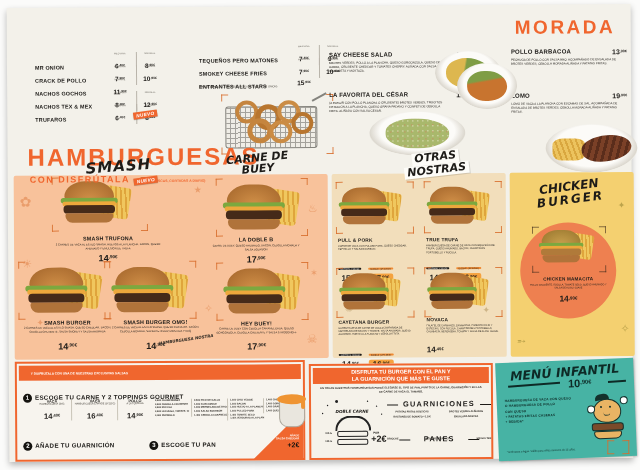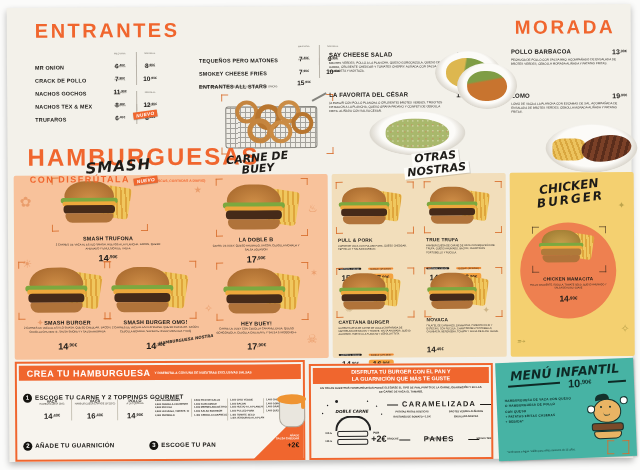--- a/index.html
+++ b/index.html
@@ -69,21 +69,20 @@
   .gline::before,.gline::after{content:"";position:absolute;top:50%;width:11px;height:1px;background:#1d1b18}
   .gline::before{left:-2px}.gline::after{right:-2px}
   .tinyitem{font-size:2.45px;font-weight:bold;color:#2a2722;text-align:center;line-height:1.3}
 </style>
 </head>
 <body>
 
 <div id="menu">
 <div id="paper">
 
-  <div class="abs ttl" style="left:28px;top:12px;font-size:20px">ENTRANTES</div>
 
   <div class="erow" style="top:48px">
     <span class="nm">MR ONION</span>
     <span class="pcell" style="left:72px" data-lbl="MEDIANA"><b class="pv">6<sup>,40€</sup></b></span>
     <span class="pcell d2" style="left:101px" data-lbl="NORMAL"><b class="pv">8<sup>,90€</sup></b></span>
   </div>
   <div class="erow" style="top:61px">
     <span class="nm">CRACK DE POLLO</span>
     <span class="pcell" style="left:72px" data-lbl="MEDIANA"><b class="pv">7<sup>,90€</sup></b></span>
     <span class="pcell d2" style="left:101px" data-lbl="NORMAL"><b class="pv">10<sup>,90€</sup></b></span>
@@ -348,21 +347,20 @@
         <i class="mt" style="background:#b07a3a"></i>
         <i class="bb"></i>
       </div>
   <div class="corners" style="left:524px;top:222px;width:74px;height:46px;--ob:rgba(60,40,25,.6)"></div>
   <div class="abs nm" style="left:514px;top:272px;width:92px;text-align:center;font-size:4.6px">CHICKEN MAMACITA</div>
   <div class="abs desc" style="left:520px;top:279px;width:80px;font-size:2.4px;text-align:center">POLLO CRUJIENTE, RÚCULA, TOMATE SECO, QUESO AHUMADO Y SALSA DE ALIOLI SUAVE</div>
   <div class="abs pr" style="left:514px;top:289px;width:92px;text-align:center;font-size:8.5px">14<sup>,90€</sup></div>
 
   <div class="abs" style="left:6px;top:354px;width:290px;height:100px;border:2px solid var(--or);background:#f7f4ee;box-sizing:border-box"></div>
   <div class="abs" style="left:10px;top:358px;width:282px;height:15px;background:var(--or);display:flex;align-items:center;padding-left:8px;box-sizing:border-box">
-    <span style="color:#fff;font-weight:bold;font-size:9px;letter-spacing:.5px">CREA TU HAMBURGUESA</span>
     <span style="color:#fff;font-size:3.2px;margin-left:4px;font-weight:bold">Y DISFRÚTALA CON UNA DE NUESTRAS EXCLUSIVAS SALSAS</span>
   </div>
   <div class="abs" style="left:14px;top:378px">
     <span class="stepnum">1</span><span class="steplab">ESCOGE TU CARNE Y 2 TOPPINGS GOURMET</span>
   </div>
   <div class="meatcell" style="left:24px;top:392px;width:38px;border-right:.8px solid #c9c4b8">
     <div class="t1">VACA</div>
     <div class="t2">HAMBURGUESA 180G</div>
     <div class="t3">14<sup>,40€</sup></div>
   </div>
@@ -432,21 +430,21 @@
     <div class="abs" style="left:20px;top:0;width:3px;height:3px;border-radius:50%;background:#222;box-shadow:-9px 4px 0 -.8px #222,31px 0 0 -.8px #222,40px 5px 0 -.8px #222,-14px 12px 0 -.8px #222,45px 13px 0 -.8px #222"></div>
     <div class="abs script" style="left:8px;top:9px;width:58px;text-align:center;font-size:4.2px">DOBLE CARNE</div>
     <div class="abs" style="left:20px;top:16px;width:32px;height:13px;border:2px solid #222;border-bottom:none;border-radius:17px 17px 0 0"></div>
     <div class="abs" style="left:10px;top:32px;font-size:2.5px;font-weight:bold">125 G</div>
     <div class="abs" style="left:22px;top:31px;width:29px;height:4px;border:1.4px solid #222;border-radius:2px"></div>
     <div class="abs" style="left:10px;top:40px;font-size:2.5px;font-weight:bold">125 G</div>
     <div class="abs" style="left:22px;top:39px;width:29px;height:4px;border:1.4px solid #222;border-radius:2px"></div>
     <div class="abs" style="left:58px;top:31px;font-size:2.8px;font-weight:bold">POR</div>
     <div class="abs" style="left:56px;top:34px;font-size:9px;font-weight:bold">+2€</div>
   </div>
-  <div class="abs gline" style="left:380px;top:394px;width:100px">CARAMELIZADA</div>
+  <div class="abs gline" style="left:380px;top:394px;width:100px">GUARNICIONES</div>
   <div class="abs" style="left:378px;top:405px;width:104px;display:grid;grid-template-columns:1fr 1fr;gap:2px 4px">
     <div class="tinyitem">PATATAS FRITAS RÚSTICAS</div>
     <div class="tinyitem">BROTES VERDES ALIÑADOS</div>
     <div class="tinyitem">BASTONES DE BONIATO +1,20€</div>
     <div class="tinyitem">ENSALADA NOSTRA</div>
   </div>
   <div class="abs gline" style="left:392px;top:420px;width:76px">PANES</div>
   <div class="abs" style="left:378px;top:432px;width:104px;display:flex;justify-content:space-between">
     <span class="tinyitem">BRIOCHE</span>
     <span class="tinyitem">SÉSAMO GOURMET</span>

